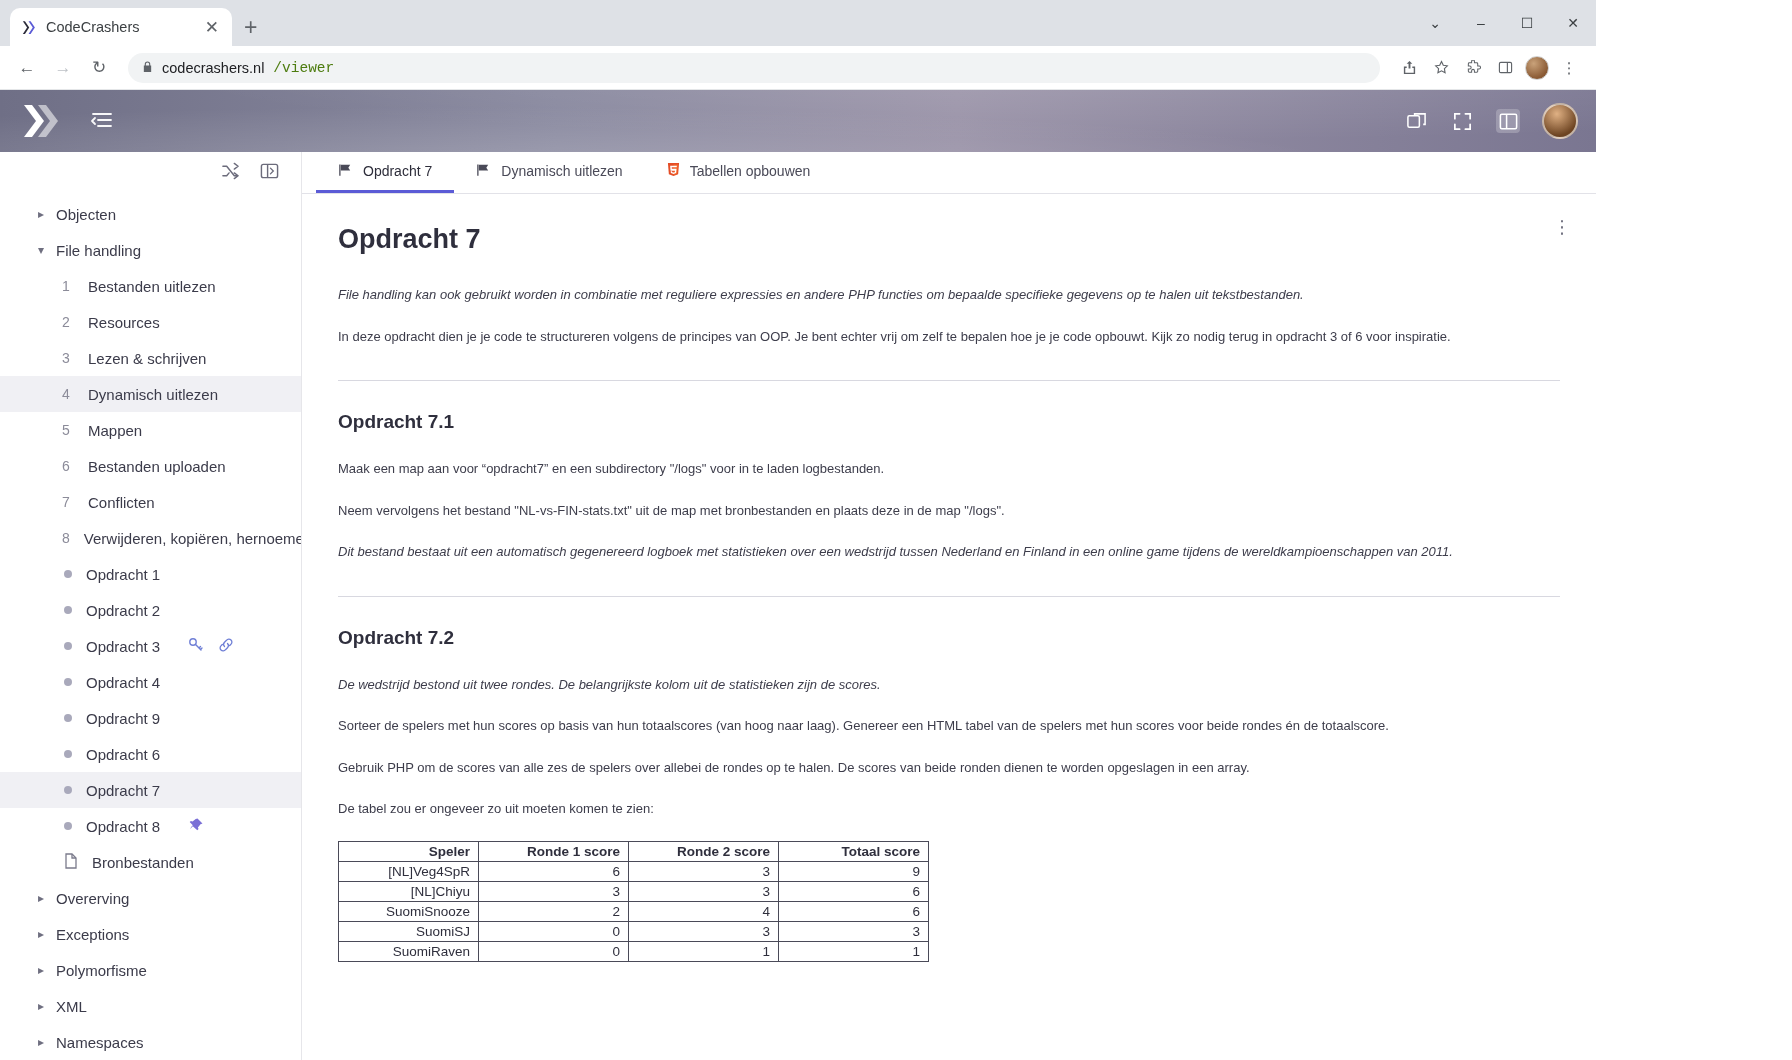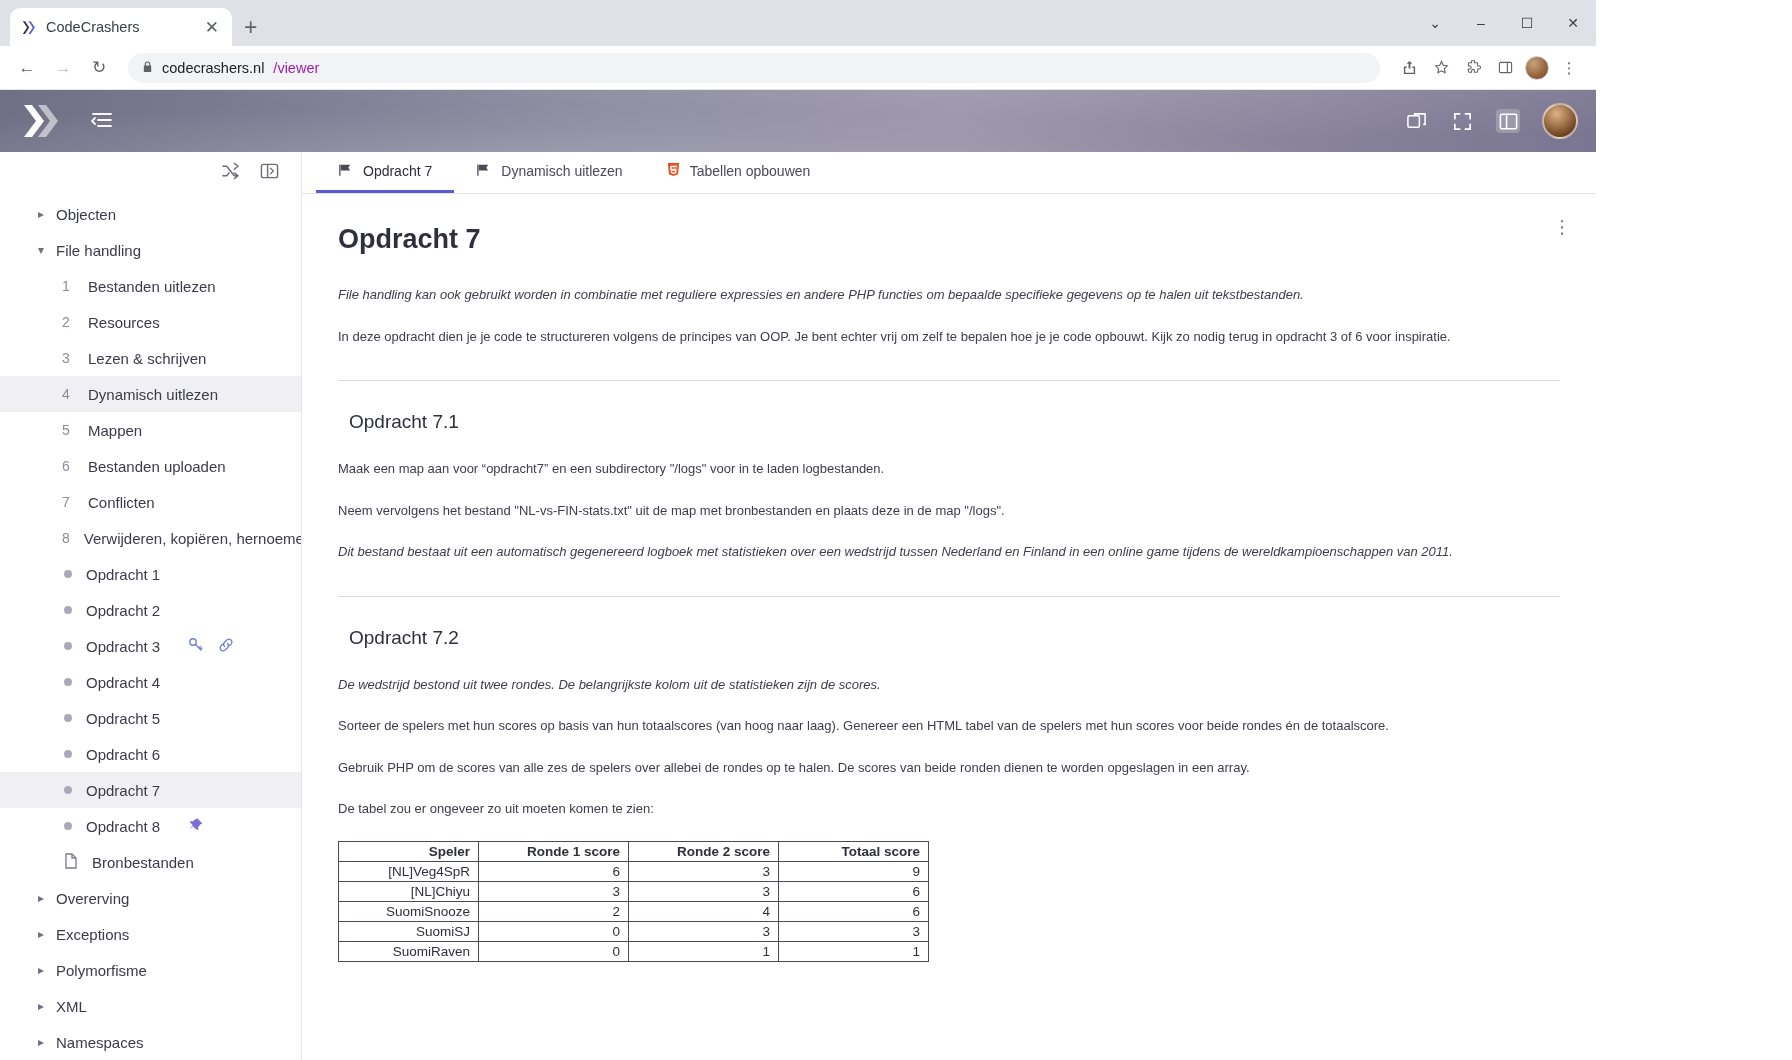--- a/index.html
+++ b/index.html
@@ -37,21 +37,21 @@
   }
   .nav-ico { width: 30px; height: 30px; display:flex; align-items:center; justify-content:center; color:#5f6368; font-size: 17px; }
   .nav-ico.disabled { color:#bdc1c6; }
   .omnibox {
     flex: 1; height: 30px; background: #f1f3f4; border-radius: 16px;
     display: flex; align-items: center; padding: 0 14px; gap: 9px; margin: 0 8px;
     font-size: 14.5px; color: #202124;
   }
   .omnibox .lock { font-size: 12px; color:#5f6368; }
   .url-host { color:#202124; }
-  .url-path { color:#a21caf; }
+  .url-path { color:#4d7c0f;font-family:Liberation Mono, monospace; }
   .tb-right { display:flex; align-items:center; gap: 2px; }
   .tb-ico { width: 30px; height: 30px; display:flex; align-items:center; justify-content:center; color:#5f6368; font-size:15px; }
   .avatar-sm {
     width: 24px; height: 24px; border-radius: 50%;
     background: radial-gradient(circle at 35% 30%, #c9a27a, #8a5a34 70%);
     border: 1px solid #d0d0d0;
   }
 
   
   .app-header {
@@ -107,21 +107,21 @@
   }
   .doc-tab {
     display:flex; align-items:center; gap: 10px; padding: 0 22px; font-size: 14px; color:#4a4a58;
     border-bottom: 3px solid transparent;
   }
   .doc-tab.active { border-bottom-color: #5b5bd6; color: #2d2d3a; }
 
   .doc { flex:1; padding: 26px 36px 0 36px; position: relative; overflow: hidden; }
   .doc-kebab { position:absolute; right: 24px; top: 22px; color:#6b6b7b; font-size: 18px; letter-spacing: 1px; }
   h1.doc-title { font-size: 27px; font-weight: 600; color: #2f2f3d; margin: 4px 0 30px 0; }
-  h2.sec-title { font-size: 19px; font-weight: 400; color: #2f2f3d; margin: 0 0 26px 11px; }
+  h2.sec-title { font-size: 19px; font-weight: 700; color: #2f2f3d; margin: 0 0 26px 0; }
   p.para { font-size: 13px; line-height: 1.5; color: #3d3d4b; margin: 0 0 22px 0; }
   p.italic { font-style: italic; }
   hr.rule { border:0; border-top: 1px solid #d8d8e0; margin: 34px 0 30px 0; }
 
   table.scores { border-collapse: collapse; margin-top: 4px; font-size: 13.5px; color:#2f2f3d; }
   table.scores th, table.scores td { border: 1px solid #4a4a58; padding: 2px 8px; text-align:right; }
   table.scores th { font-weight: 700; }
   table.scores td.first { min-width: 140px; }
   table.scores td.col { min-width: 150px; }
 </style>
@@ -315,21 +315,21 @@
                 </svg>
             </span>
           </span>
         </div>
         <div class="tree-row child">
           <span class="dot"></span>
           <span class="label">Opdracht 4</span>
         </div>
         <div class="tree-row child">
           <span class="dot"></span>
-          <span class="label">Opdracht 5</span>
+          <span class="label">Opdracht 9</span>
         </div>
         <div class="tree-row child">
           <span class="dot"></span>
           <span class="label">Opdracht 6</span>
         </div>
         <div class="tree-row child selected">
           <span class="dot"></span>
           <span class="label">Opdracht 7</span>
         </div>
         <div class="tree-row child">

